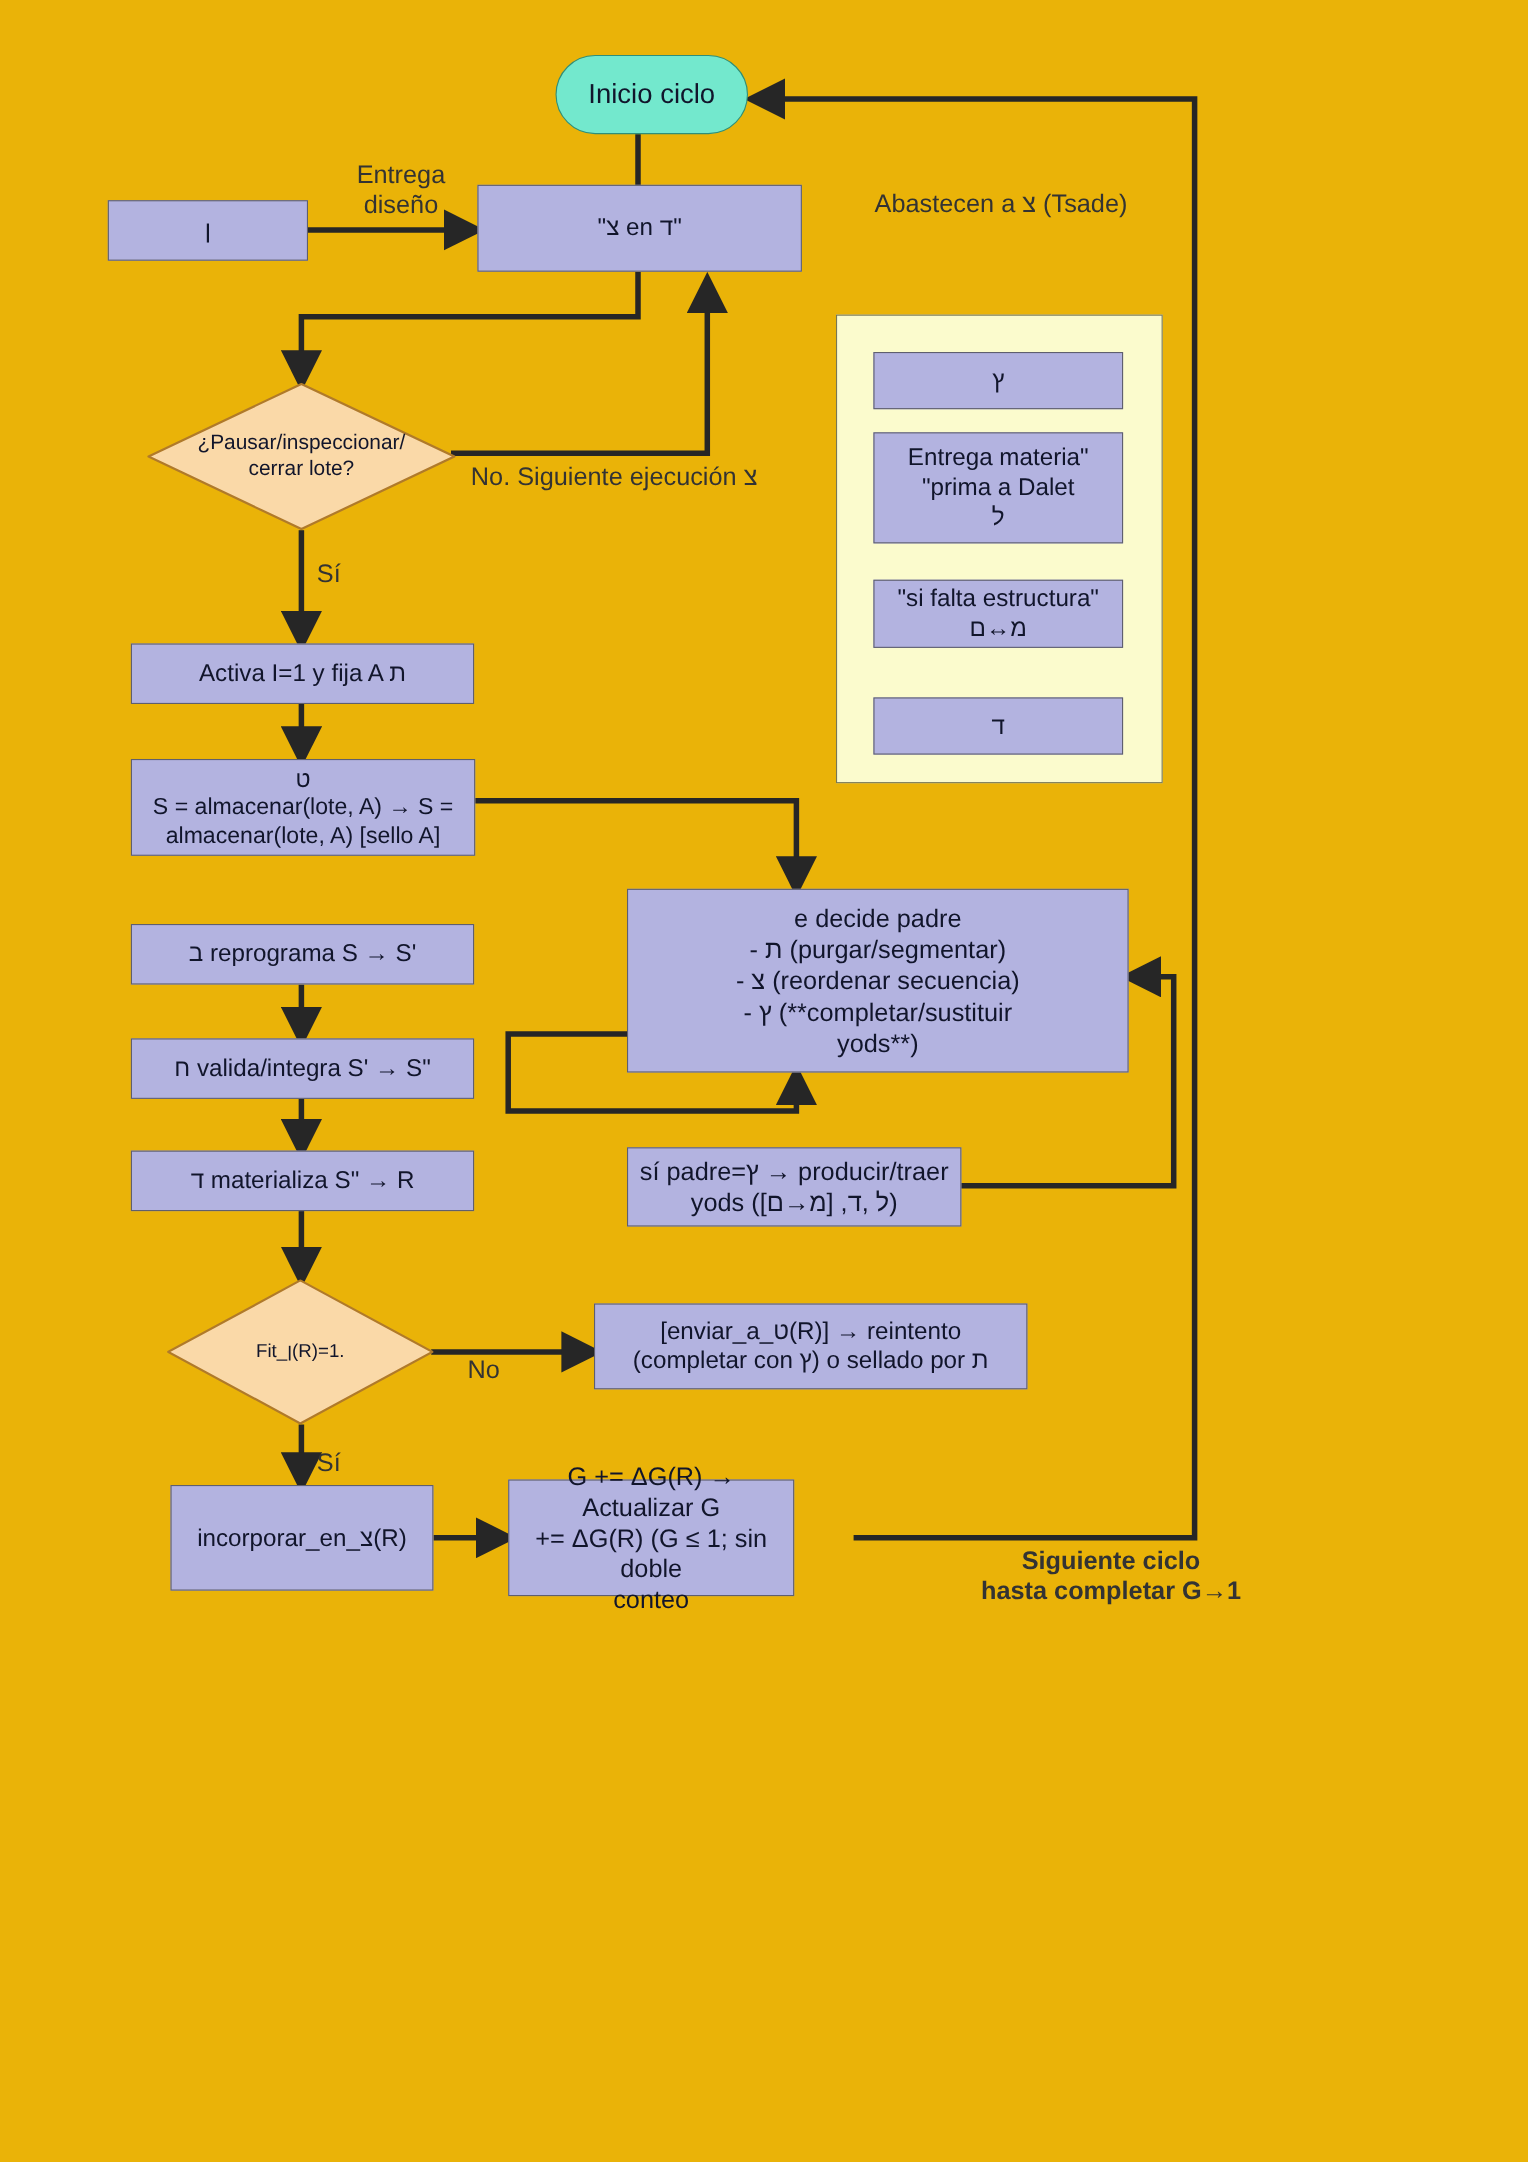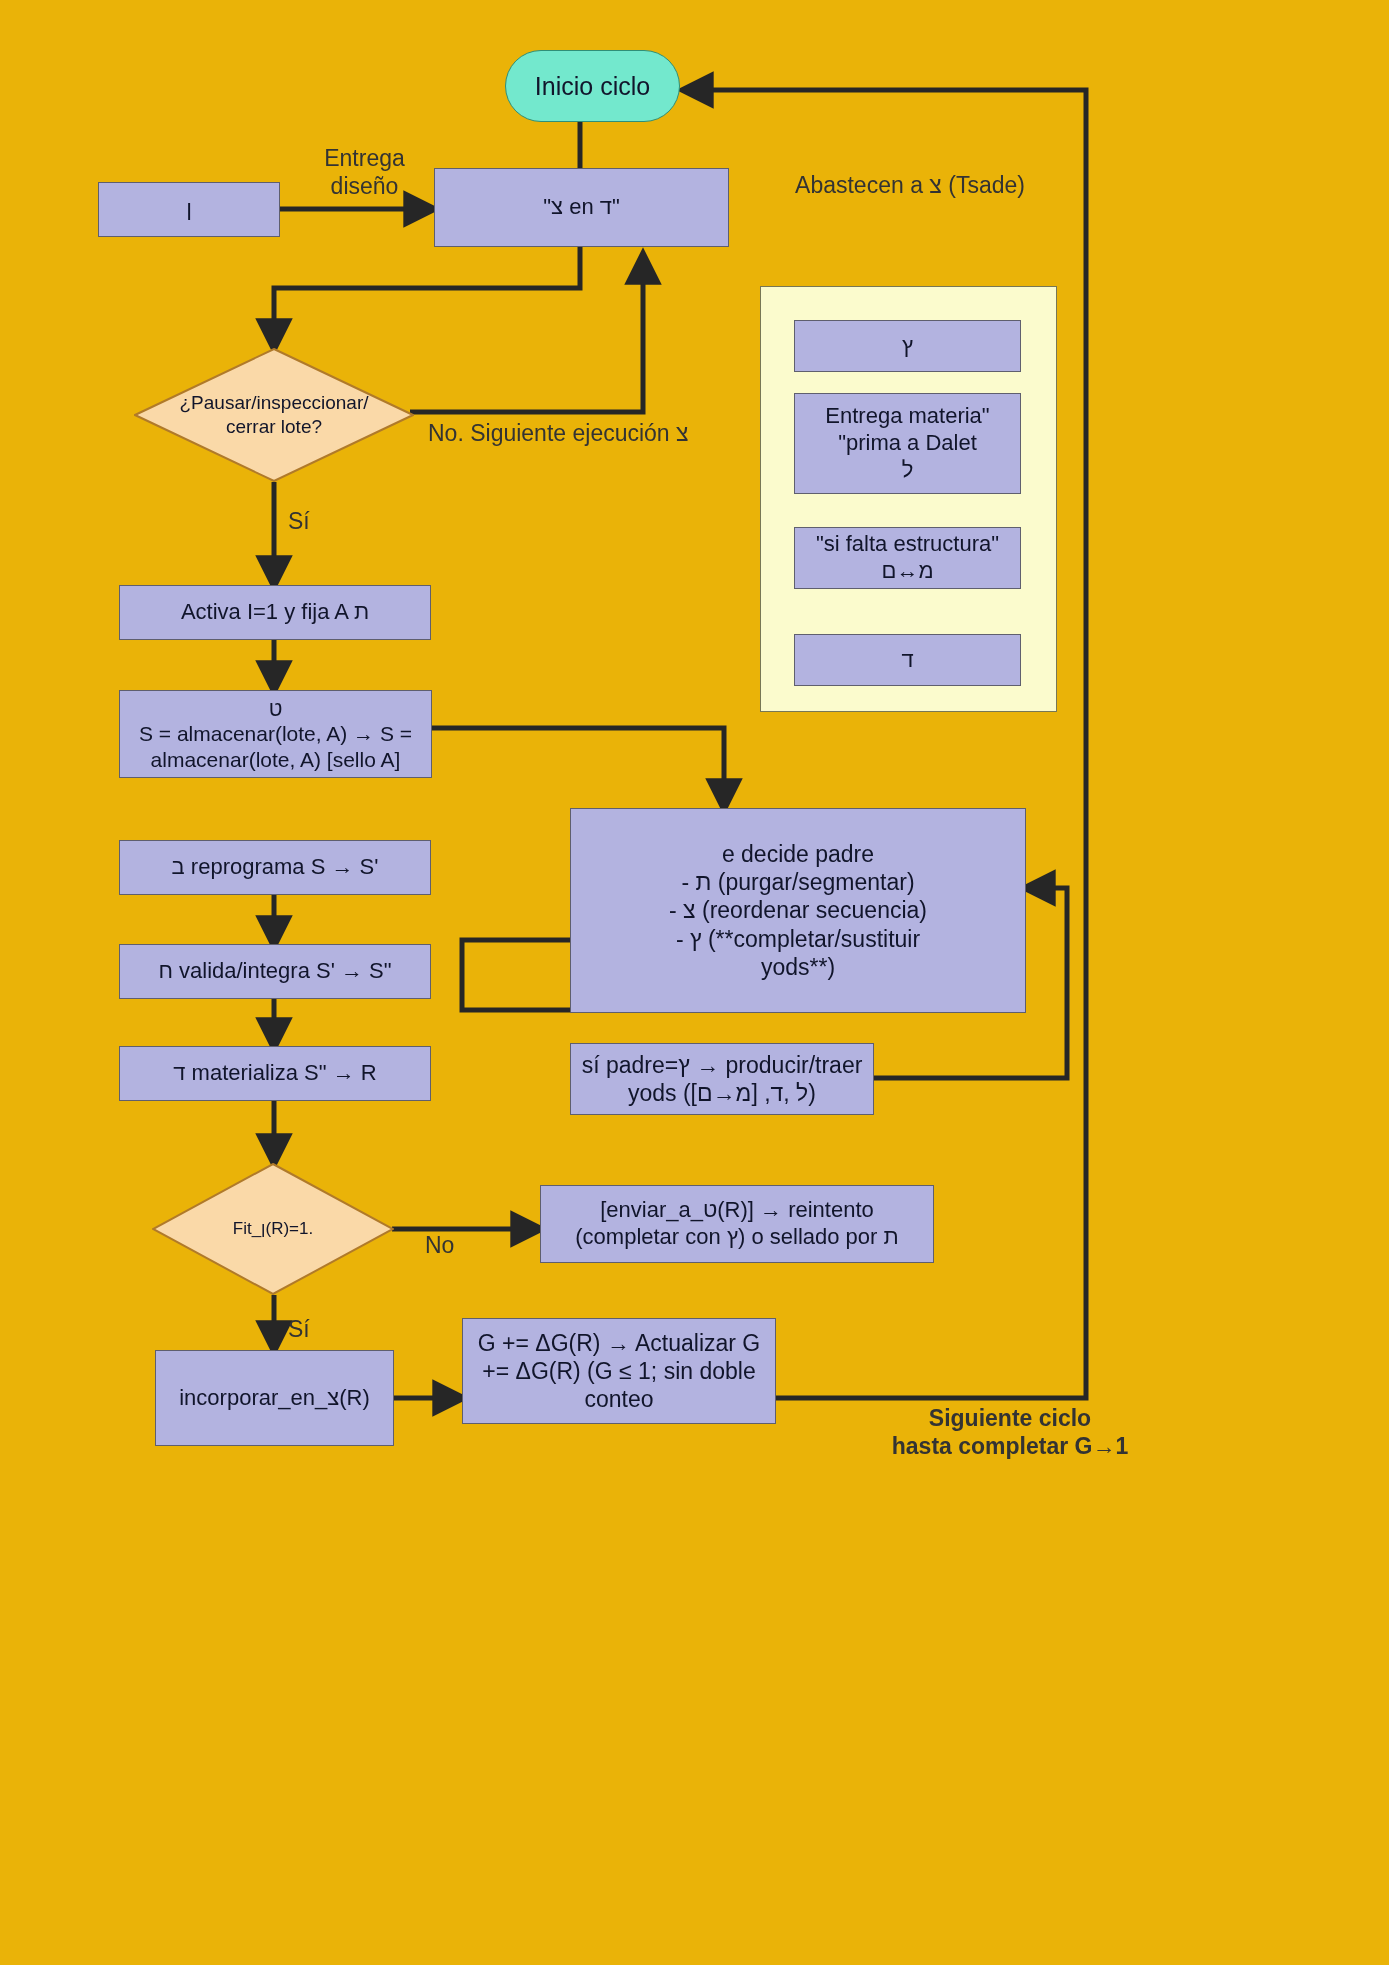--- a/index.html
+++ b/index.html
@@ -172,21 +172,21 @@
   <div class="node proc" style="left:119px; top:585px; width:312px; height:55px;">
     <span>Activa I=1 y fija A ת</span>
   </div>
 
   <div class="node proc" style="left:119px; top:690px; width:313px; height:88px; font-size:21px;">
     <span>ט
 S = almacenar(lote, A) → S =
 almacenar(lote, A) [sello A]</span>
   </div>
 
-  <div class="node proc" style="left:570px; top:808px; width:456px; height:205px; font-size:23px;text-align:center;">
+  <div class="node proc" style="left:570px; top:808px; width:456px; height:167px; font-size:23px;text-align:center;">
     <span>e decide padre
 - ת (purgar/segmentar)
 - צ (reordenar secuencia)
 - ץ (**completar/sustituir
 yods**)</span>
   </div>
 
   <div class="node proc" style="left:119px; top:840px; width:312px; height:55px;">
     <span>ב reprograma S → S'</span>
   </div>
@@ -217,21 +217,21 @@
 
   <div class="node proc" style="left:540px; top:1185px; width:394px; height:78px; font-size:22px;">
     <span>[enviar_a_ט(R)] → reintento
 (completar con ץ) o sellado por ת</span>
   </div>
 
   <div class="node proc" style="left:155px; top:1350px; width:239px; height:96px;">
     <span>incorporar_en_צ(R)</span>
   </div>
 
-  <div class="node proc" style="left:462px; top:1318px; width:314px; height:106px; font-size:23px;">
+  <div class="node proc" style="left:462px; top:1345px; width:260px; height:106px; font-size:23px;">
     <span>G += ΔG(R) → Actualizar G
 += ΔG(R) (G ≤ 1; sin doble
 conteo</span>
   </div>
 
   <div class="edge-label" style="left:860px; top:1405px; width:300px;font-weight:bold;">Siguiente ciclo
 hasta completar G→1</div>
 
 </div>
 

